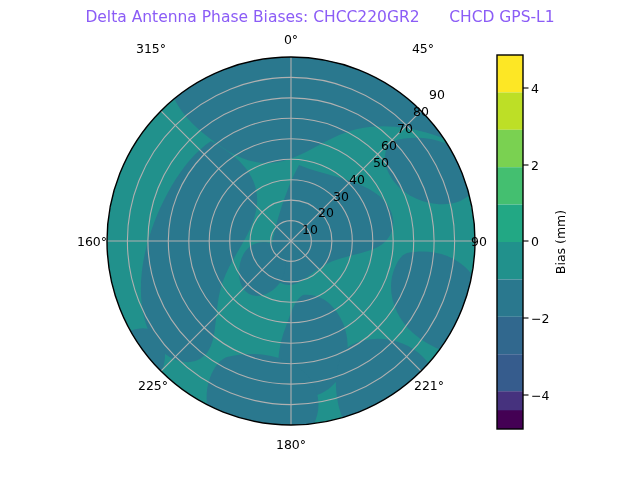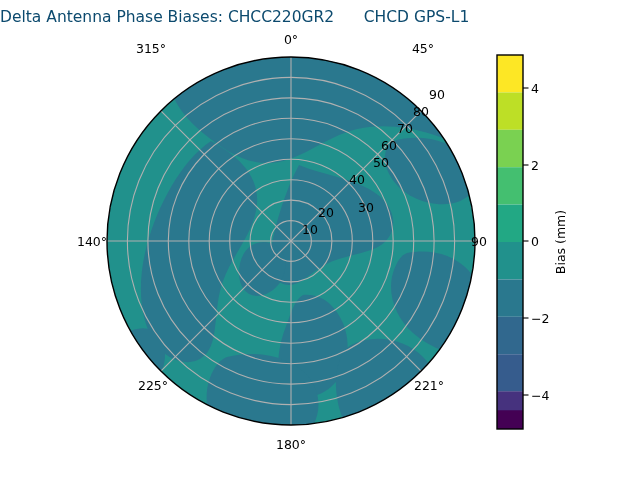--- a/index.html
+++ b/index.html
@@ -3,22 +3,22 @@
 <meta charset="utf-8">
 <style>
   html,body{margin:0;padding:0;}
   body{
     width:640px;height:480px;background:#ffffff;overflow:hidden;
     font-family:"DejaVu Sans","Liberation Sans",sans-serif;
     color:#000000;position:relative;
   }
   #figure{position:absolute;inset:0;width:640px;height:480px;}
   #title{
-    position:absolute;left:0;top:8px;width:640px;
-    font-size:15.5px;color:#0c4a6e;white-space:pre;letter-spacing:0px;
+    position:absolute;left:0;top:8px;width:640px;text-align:center;
+    font-size:15.5px;color:#8b5cf6;white-space:pre;letter-spacing:0px;
   }
   
   #polar-wrap{position:absolute;left:107px;top:57px;width:368px;height:368px;}
   #polar-svg{display:block;width:368px;height:368px;overflow:visible;}
   .ang-label{
     position:absolute;font-size:12.5px;color:#000;white-space:nowrap;
     transform:translate(-50%,-50%);
   }
   .rad-label{
     position:absolute;font-size:12.5px;color:#000;white-space:nowrap;
@@ -115,26 +115,26 @@
 
       <circle cx="184" cy="184" r="184" fill="none" stroke="#000000" stroke-width="1.4"></circle>
     </svg>
 
     <div class="ang-label" style="left:184px;top:-18px;">0°</div>
     <div class="ang-label" style="left:316px;top:-9px;">45°</div>
     <div class="ang-label" style="left:372px;top:184px;">90</div>
     <div class="ang-label" style="left:322px;top:328px;">221°</div>
     <div class="ang-label" style="left:184px;top:387px;">180°</div>
     <div class="ang-label" style="left:46px;top:328px;">225°</div>
-    <div class="ang-label" style="left:-15px;top:184px;">140°</div>
+    <div class="ang-label" style="left:-15px;top:184px;">160°</div>
     <div class="ang-label" style="left:44px;top:-9px;">315°</div>
 
     <div class="rad-label" style="left:203px;top:172px;">10</div>
     <div class="rad-label" style="left:219px;top:155px;text-align:right;">20</div>
-    <div class="rad-label" style="left:234px;top:150px;margin-left:25px;">30</div>
+    <div class="rad-label" style="left:234px;top:139px;">30</div>
     <div class="rad-label" style="left:250px;top:122px;">40</div>
     <div class="rad-label" style="left:266px;top:105px;margin-left:8px;">50</div>
     <div class="rad-label" style="left:282px;top:88px;">60</div>
     <div class="rad-label" style="left:298px;top:71px;">70</div>
     <div class="rad-label" style="left:314px;top:54px;">80</div>
     <div class="rad-label" style="left:330px;top:37px;">90</div>
   </div>
 
   <div id="cbar-wrap">
     <svg id="cbar-svg" viewBox="0 0 26 374" preserveAspectRatio="none">

